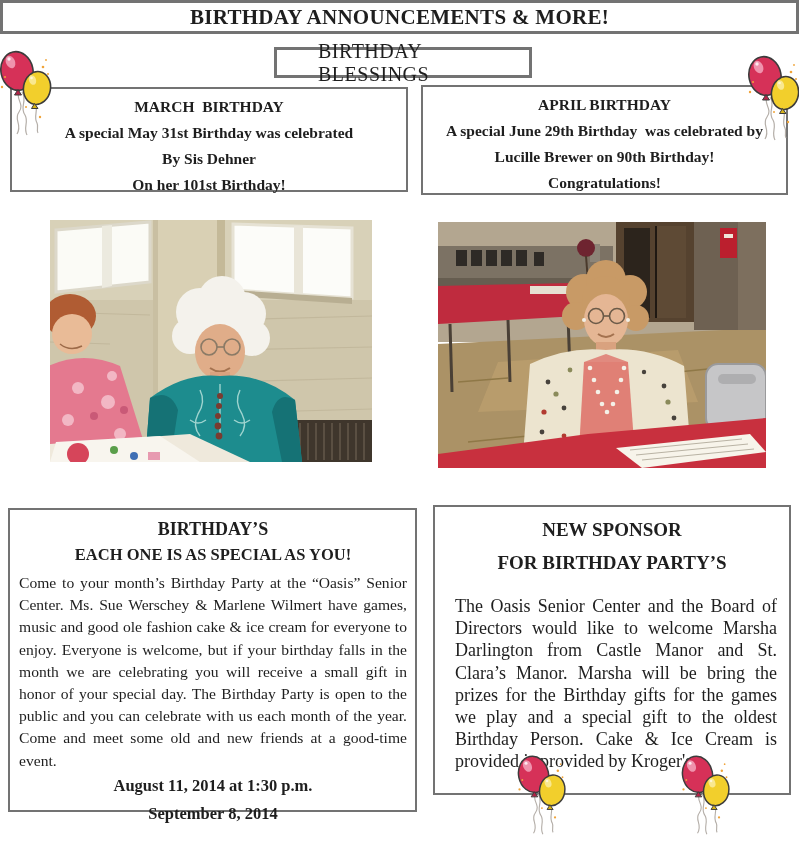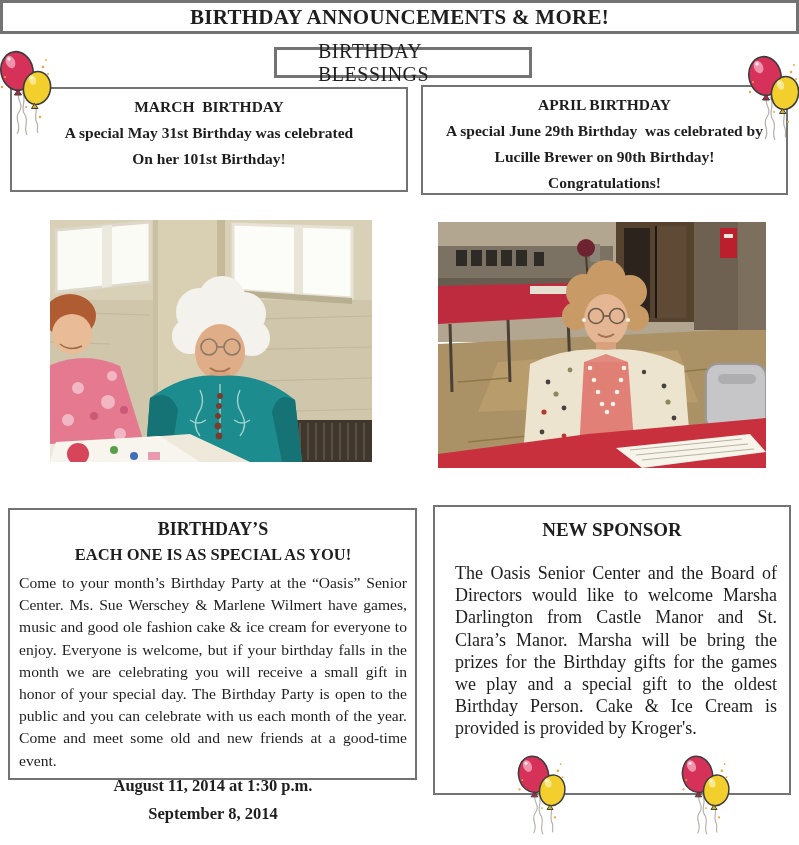--- a/index.html
+++ b/index.html
@@ -21,21 +21,21 @@
   .month-box{padding-top:5px;text-align:center;}
   .month-box .ln{font-size:15.5px;font-weight:bold;line-height:26px;white-space:pre-wrap;}
   .march-box{left:10px;top:87px;width:398px;height:105px;}
   .april-box{left:421px;top:85px;width:367px;height:110px;}
 
   .photo{position:absolute;overflow:hidden;}
   .photo svg{display:block;}
   .photo-left{left:50px;top:220px;width:322px;height:242px;}
   .photo-right{left:438px;top:222px;width:328px;height:246px;}
 
-  .birthday-box{left:8px;top:508px;width:409px;height:272px;padding:6px 8px 0 9px;}
+  .birthday-box{left:8px;top:508px;width:409px;height:304px;padding:6px 8px 0 9px;}
   .birthday-box .h1{text-align:center;font-weight:bold;font-size:18px;line-height:26px;}
   .birthday-box .h2{text-align:center;font-weight:bold;font-size:16.5px;line-height:26px;}
   .birthday-box .par{margin-top:4px;font-size:15.6px;line-height:22.2px;text-align:justify;}
   .birthday-box .date{text-align:center;font-weight:bold;font-size:16.5px;line-height:28px;}
 
   .sponsor-box{left:433px;top:505px;width:358px;height:290px;padding:10px 12px 0 12px;}
   .sponsor-box .h1,.sponsor-box .h2{text-align:center;font-weight:bold;font-size:19px;line-height:25px;}
   .sponsor-box .h2{margin-top:8px;}
   .sponsor-box .par{margin-top:20px;font-size:18px;line-height:22.2px;text-align:justify;margin-left:8px;}
 
@@ -95,20 +95,21 @@
   <svg class="balloons balloons-tl" viewBox="0 0 58 92">
       <use href="#balloon-cluster"></use>
     </svg>
   <svg class="balloons balloons-tr" viewBox="0 0 58 92">
       <use href="#balloon-cluster"></use>
     </svg>
 
   <div class="bordered month-box march-box">
     <div class="ln">MARCH  BIRTHDAY</div>
     <div class="ln">A special May 31st Birthday was celebrated</div>
+    <div class="ln">By Sis Dehner</div>
     <div class="ln">On her 101st Birthday!</div>
   </div>
 
   <div class="bordered month-box april-box">
     <div class="ln">APRIL BIRTHDAY</div>
     <div class="ln">A special June 29th Birthday  was celebrated by</div>
     <div class="ln">Lucille Brewer on 90th Birthday!</div>
     <div class="ln">Congratulations!</div>
   </div>
 
@@ -339,20 +340,21 @@
   <div class="bordered birthday-box">
     <div class="h1">BIRTHDAY’S</div>
     <div class="h2">EACH ONE IS AS SPECIAL AS YOU!</div>
     <div class="par">Come to your month’s Birthday Party at the “Oasis” Senior Center.  Ms. Sue Werschey &amp; Marlene Wilmert have games,  music and good ole fashion cake &amp; ice cream for everyone to enjoy.   Everyone is welcome, but if your birthday falls in the month we are celebrating you will receive a small gift in honor of your  special day.  The Birthday Party is open to the public and you can celebrate with us each month of the year.  Come and meet some old and new friends at a good-time event.</div>
     <div class="date">August 11, 2014 at 1:30 p.m.</div>
     <div class="date">September 8, 2014</div>
   </div>
 
   <div class="bordered sponsor-box">
     <div class="h1">NEW SPONSOR</div>
+    <div class="h2">FOR BIRTHDAY PARTY’S</div>
     <div class="par">The Oasis Senior Center and the Board of Directors would like to welcome Marsha Darlington from Castle Manor and St. Clara’s Manor.  Marsha will be bring the prizes for the Birthday gifts for the games we play and a special gift to the oldest Birthday Person.  Cake &amp; Ice Cream is provided is provided by Kroger's.</div>
   </div>
 
   <svg class="balloons balloons-s1" viewBox="0 0 58 92">
       <use href="#balloon-cluster"></use>
     </svg>
   <svg class="balloons balloons-s2" viewBox="0 0 58 92">
       <use href="#balloon-cluster"></use>
     </svg>
 

